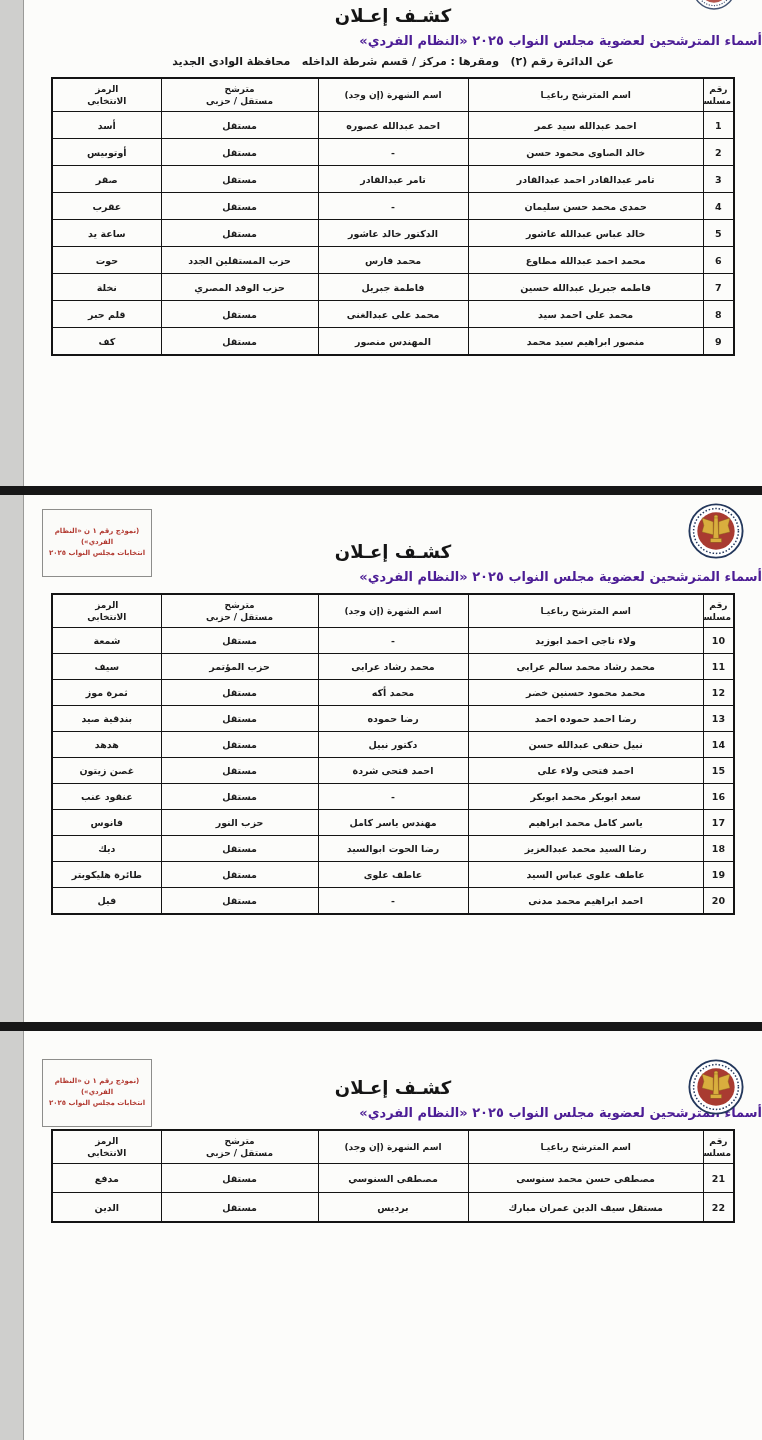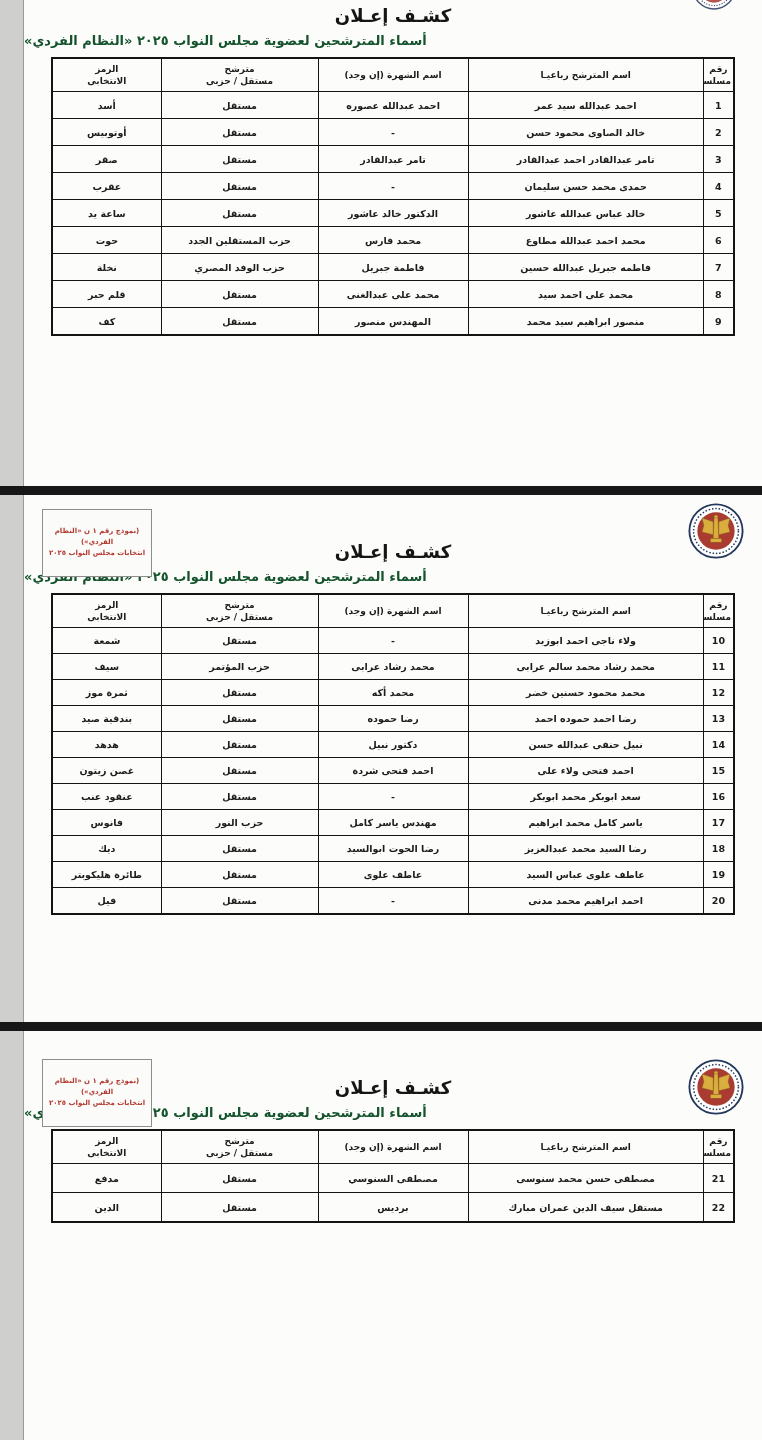--- a/index.html
+++ b/index.html
@@ -27,24 +27,24 @@
   .doc-title{
     text-align:center;
     font-size:18px;
     font-weight:700;
     color:#151515;
     letter-spacing:1px;
   }
   .page-1 .doc-title{padding-top:5px;}
   .page-2 .doc-title,.page-3 .doc-title{padding-top:46px;}
   .doc-subtitle{
-    text-align:left;
+    text-align:right;
     font-size:13px;
     font-weight:700;
-    color:#14532d;
+    color:#4c1d95;
     margin-top:7px;
   }
   .district-line{
     text-align:center;
     font-size:11px;
     font-weight:700;
     color:#1a1a1a;
     margin-top:7px;
     white-space:pre-wrap;
   }
@@ -120,20 +120,21 @@
         <circle cx="30" cy="15" r="2.2"></circle>
         <path d="M28 16 L32 16 L33 38 L27 38 Z"></path>
         <path d="M27 20 L15 16 L17 24 L15 31 L27 34 Z"></path>
         <path d="M33 20 L45 16 L43 24 L45 31 L33 34 Z"></path>
         <rect x="24" y="38" width="12" height="4"></rect>
       </g>
     </svg>
   </div>
   <div class="doc-title">كشـف إعـلان</div>
   <div class="doc-subtitle">أسماء المترشحين لعضوية مجلس النواب ٢٠٢٥ «النظام الفردي»</div>
+  <div class="district-line">عن الدائرة رقم (٢)&nbsp;&nbsp; ومقرها : مركز / قسم شرطة الداخله&nbsp;&nbsp; محافظة الوادى الجديد</div>
   <table class="cand">
     <colgroup>
       <col class="c-serial">
         <col class="c-name">
         <col class="c-alias">
         <col class="c-party">
         <col class="c-symbol">
     </colgroup>
     <thead>
       <tr>

